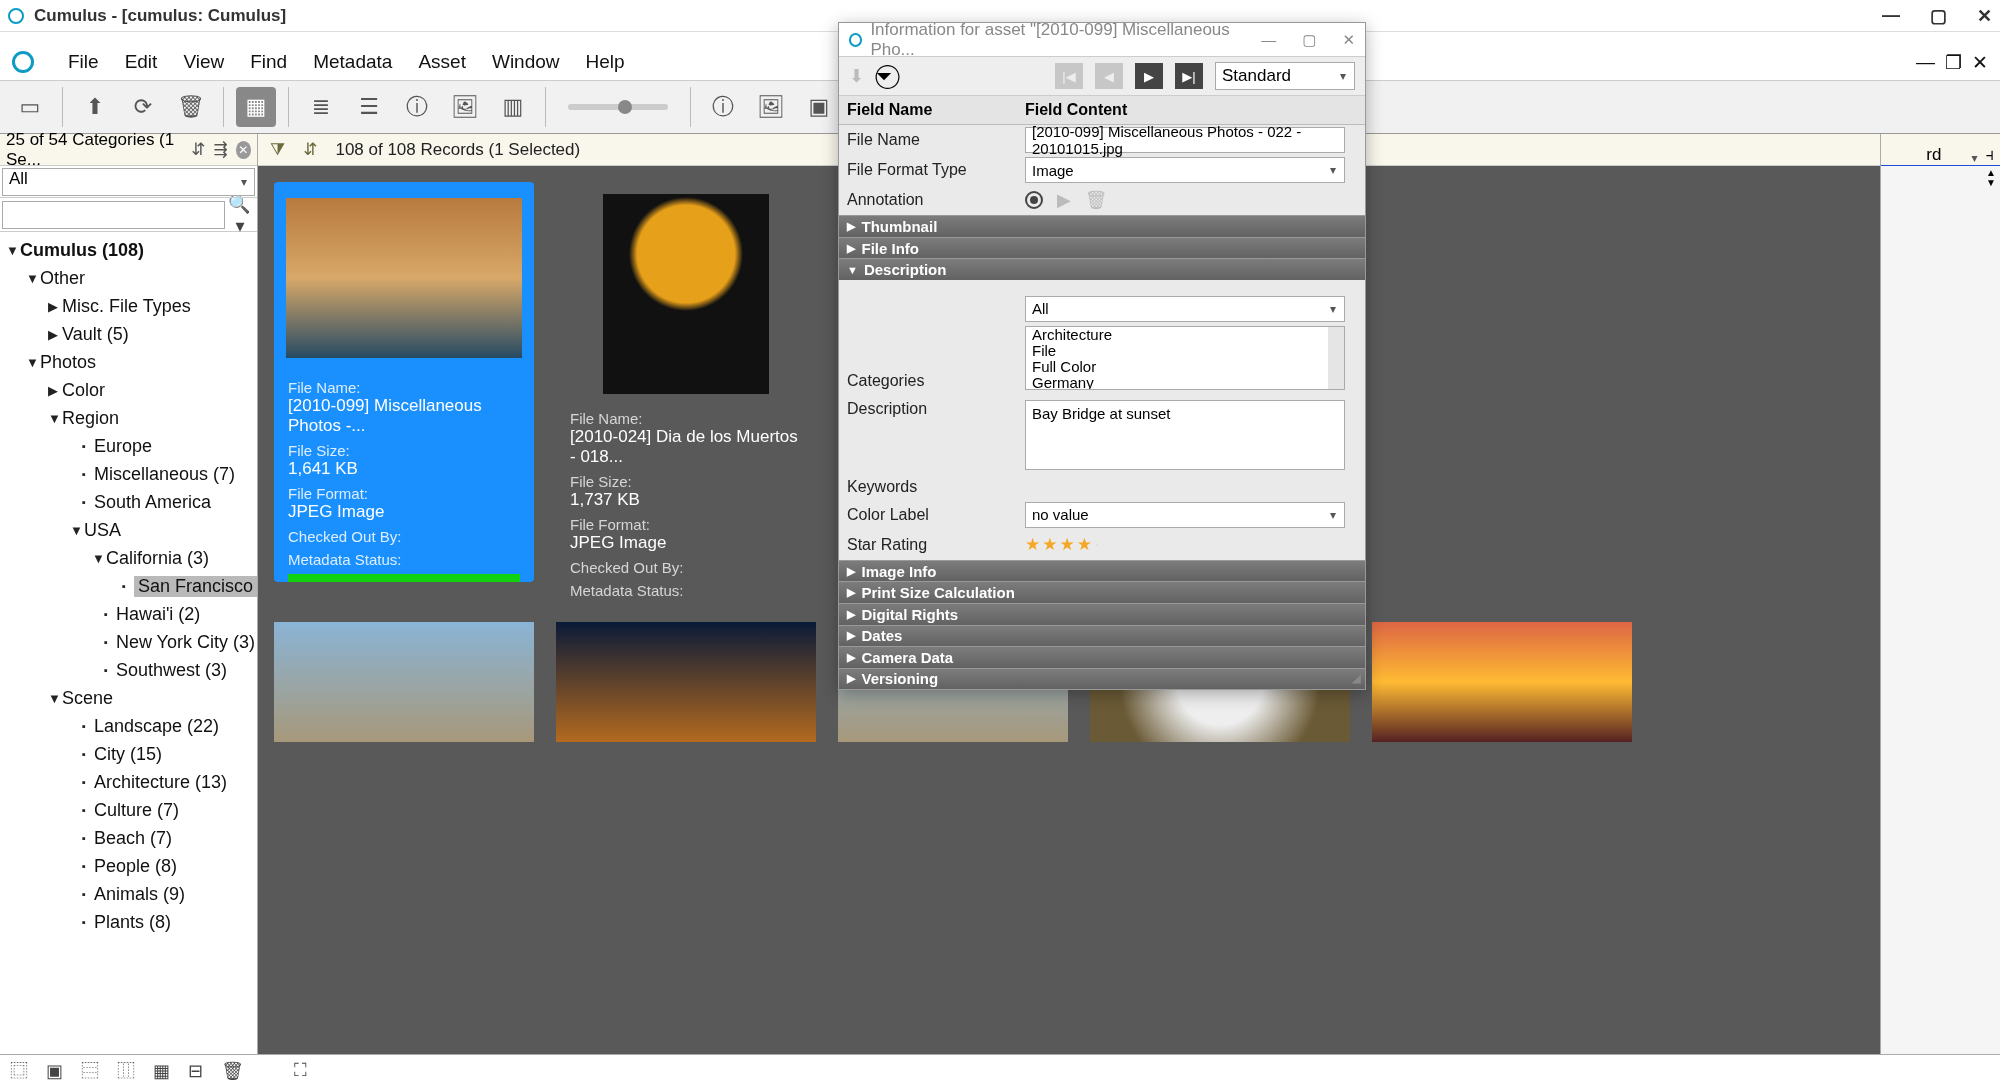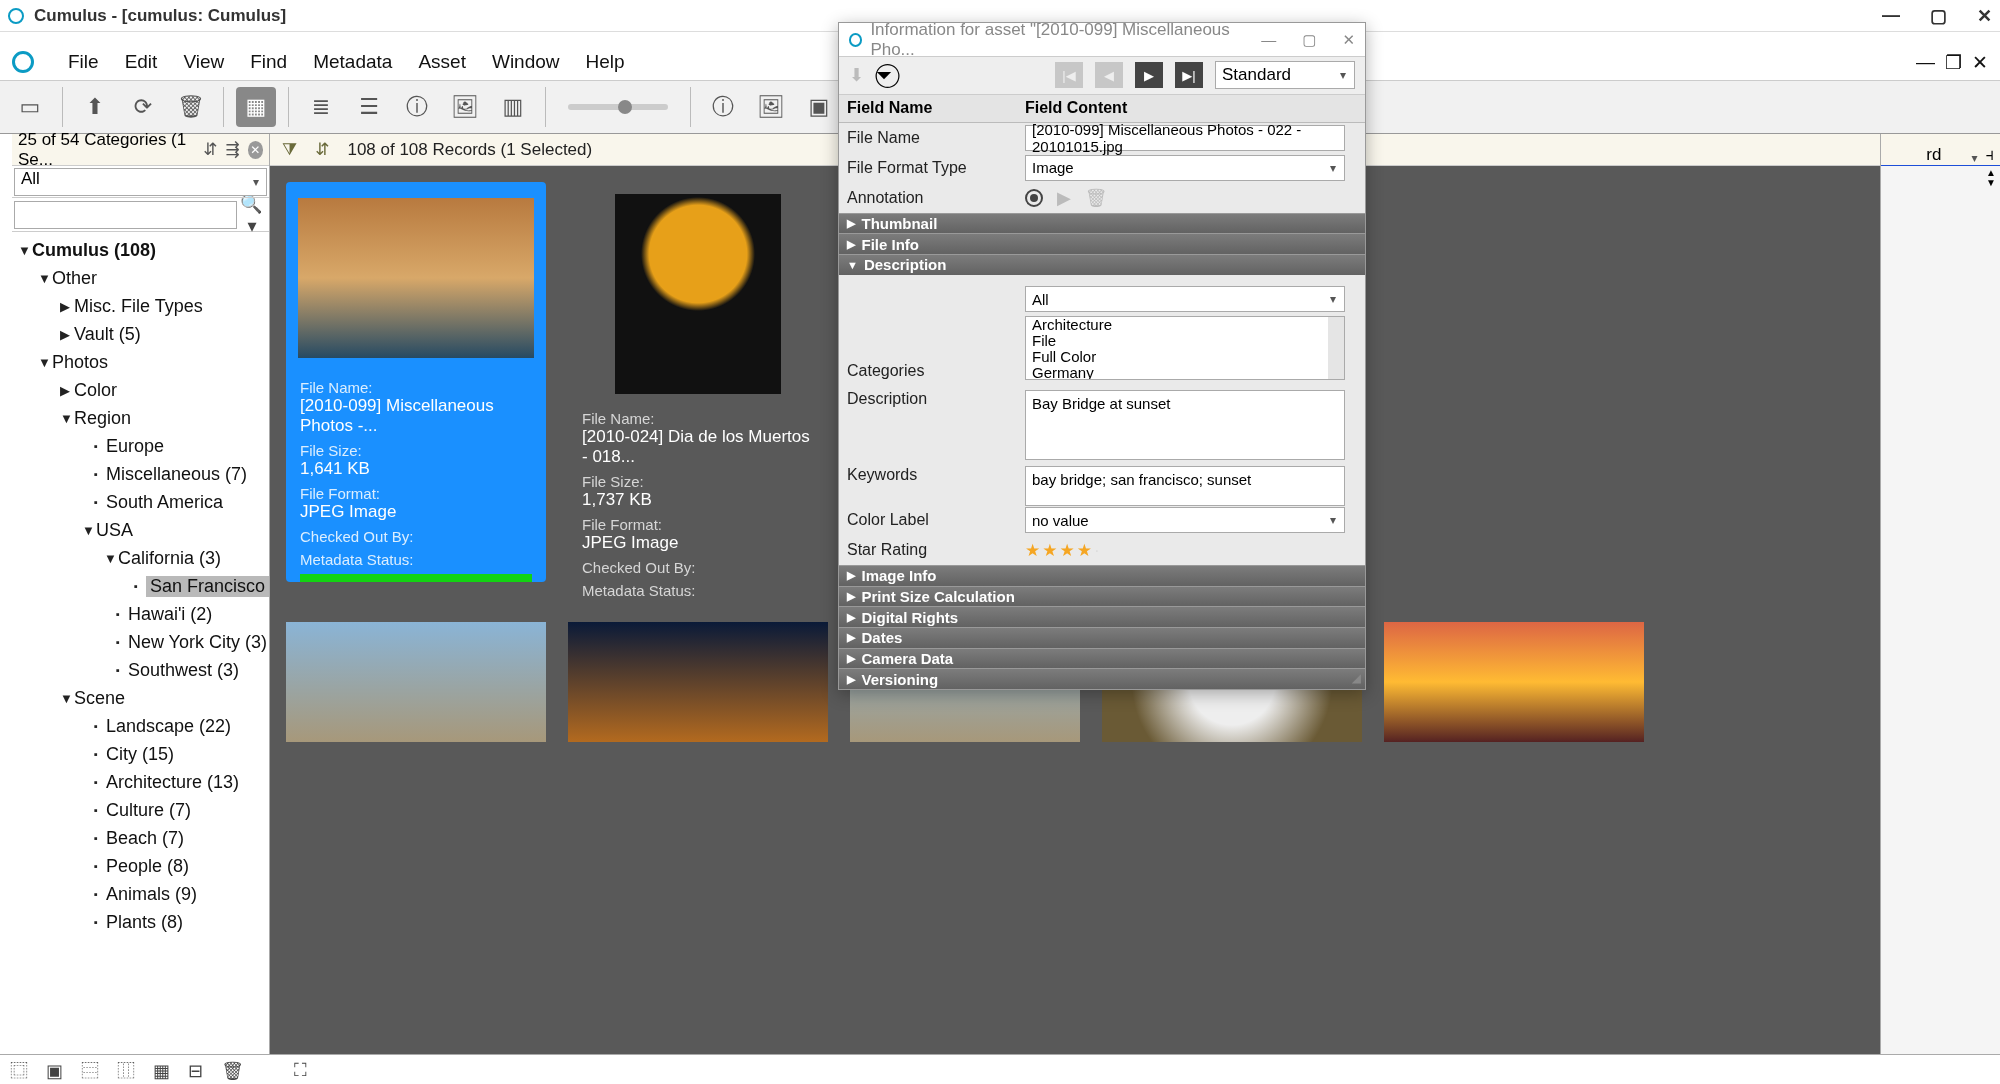--- a/index.html
+++ b/index.html
@@ -16,21 +16,21 @@
 .mdi-controls { margin-left: auto; display: flex; gap: 10px; color: #333; }
 
 .toolbar { height: 54px; background: #f1f1f1; border-top: 1px solid #ccc; border-bottom: 1px solid #999; display: flex; align-items: center; padding: 0 10px; gap: 8px; }
 .tb-btn { width: 40px; height: 40px; display: flex; align-items: center; justify-content: center; color: #555; font-size: 22px; border-radius: 4px; }
 .tb-btn.active { background: #888; color: #fff; }
 .tb-sep { width: 1px; height: 40px; background: #bbb; margin: 0 4px; }
 .slider { width: 100px; height: 6px; background: #ccc; border-radius: 3px; position: relative; margin: 0 10px; }
 .slider .thumb { width: 14px; height: 14px; background: #888; border-radius: 50%; position: absolute; top: -4px; left: 50px; }
 .search-tb { height: 30px; width: 60px; border: 1px solid #aaa; background: #fff; padding: 0 6px; font-style: italic; color: #777; }
 
-.workspace { display: flex; height: 920px; margin-left: 12px; }
+.workspace { display: flex; height: 920px; }
 .sidebar { width: 258px; border-right: 1px solid #aaa; display: flex; flex-direction: column; }
 .side-header { height: 32px; background: #f9f6ec; border-bottom: 1px solid #ccc; display: flex; align-items: center; padding: 0 6px; gap: 8px; font-size: 17px; }
 .side-header .close-c { width: 18px; height: 18px; background: #999; border-radius: 50%; margin-left: auto; display:flex;align-items:center;justify-content:center;color:#fff;font-size:12px; }
 .filter-row { height: 32px; display: flex; align-items: center; border-bottom: 1px solid #ccc; position: relative; }
 .filter-row select, .filter-row .fake-sel { flex: 1; height: 28px; border: 1px solid #aaa; padding: 0 6px; margin: 2px; text-align: left; background:#fff; }
 .chev { position:absolute; right:10px; pointer-events:none; color:#555; font-size:12px; }
 .search-row { height: 34px; display: flex; align-items: center; padding: 2px; border-bottom: 1px solid #ccc; }
 .search-row input { flex: 1; height: 28px; border: 1px solid #aaa; padding: 0 6px; }
 .search-row .mag { width: 30px; text-align: center; color: #444; font-size: 18px; }
 
@@ -419,23 +419,20 @@
     </div>
   </div>
   <div class="field-row" style="align-items:flex-start;padding-top:6px">
     <div class="c1">Description</div>
     <div class="c2">
         <div class="textarea-like"><span>Bay Bridge at sunset</span></div>
       </div>
   </div>
   <div class="field-row" style="align-items:flex-start;padding-top:6px">
     <div class="c1">Keywords</div>
-    <div class="c2">
-        <div class="textarea-like" style="height:40px"><span>bay bridge; san francisco; sunset</span></div>
-      </div>
   </div>
   <div class="field-row">
     <div class="c1">Color Label</div>
     <div class="c2">
         <div class="input-like">
           <span>no value</span>
           <span class="chev">▾</span>
         </div>
       </div>
   </div>

